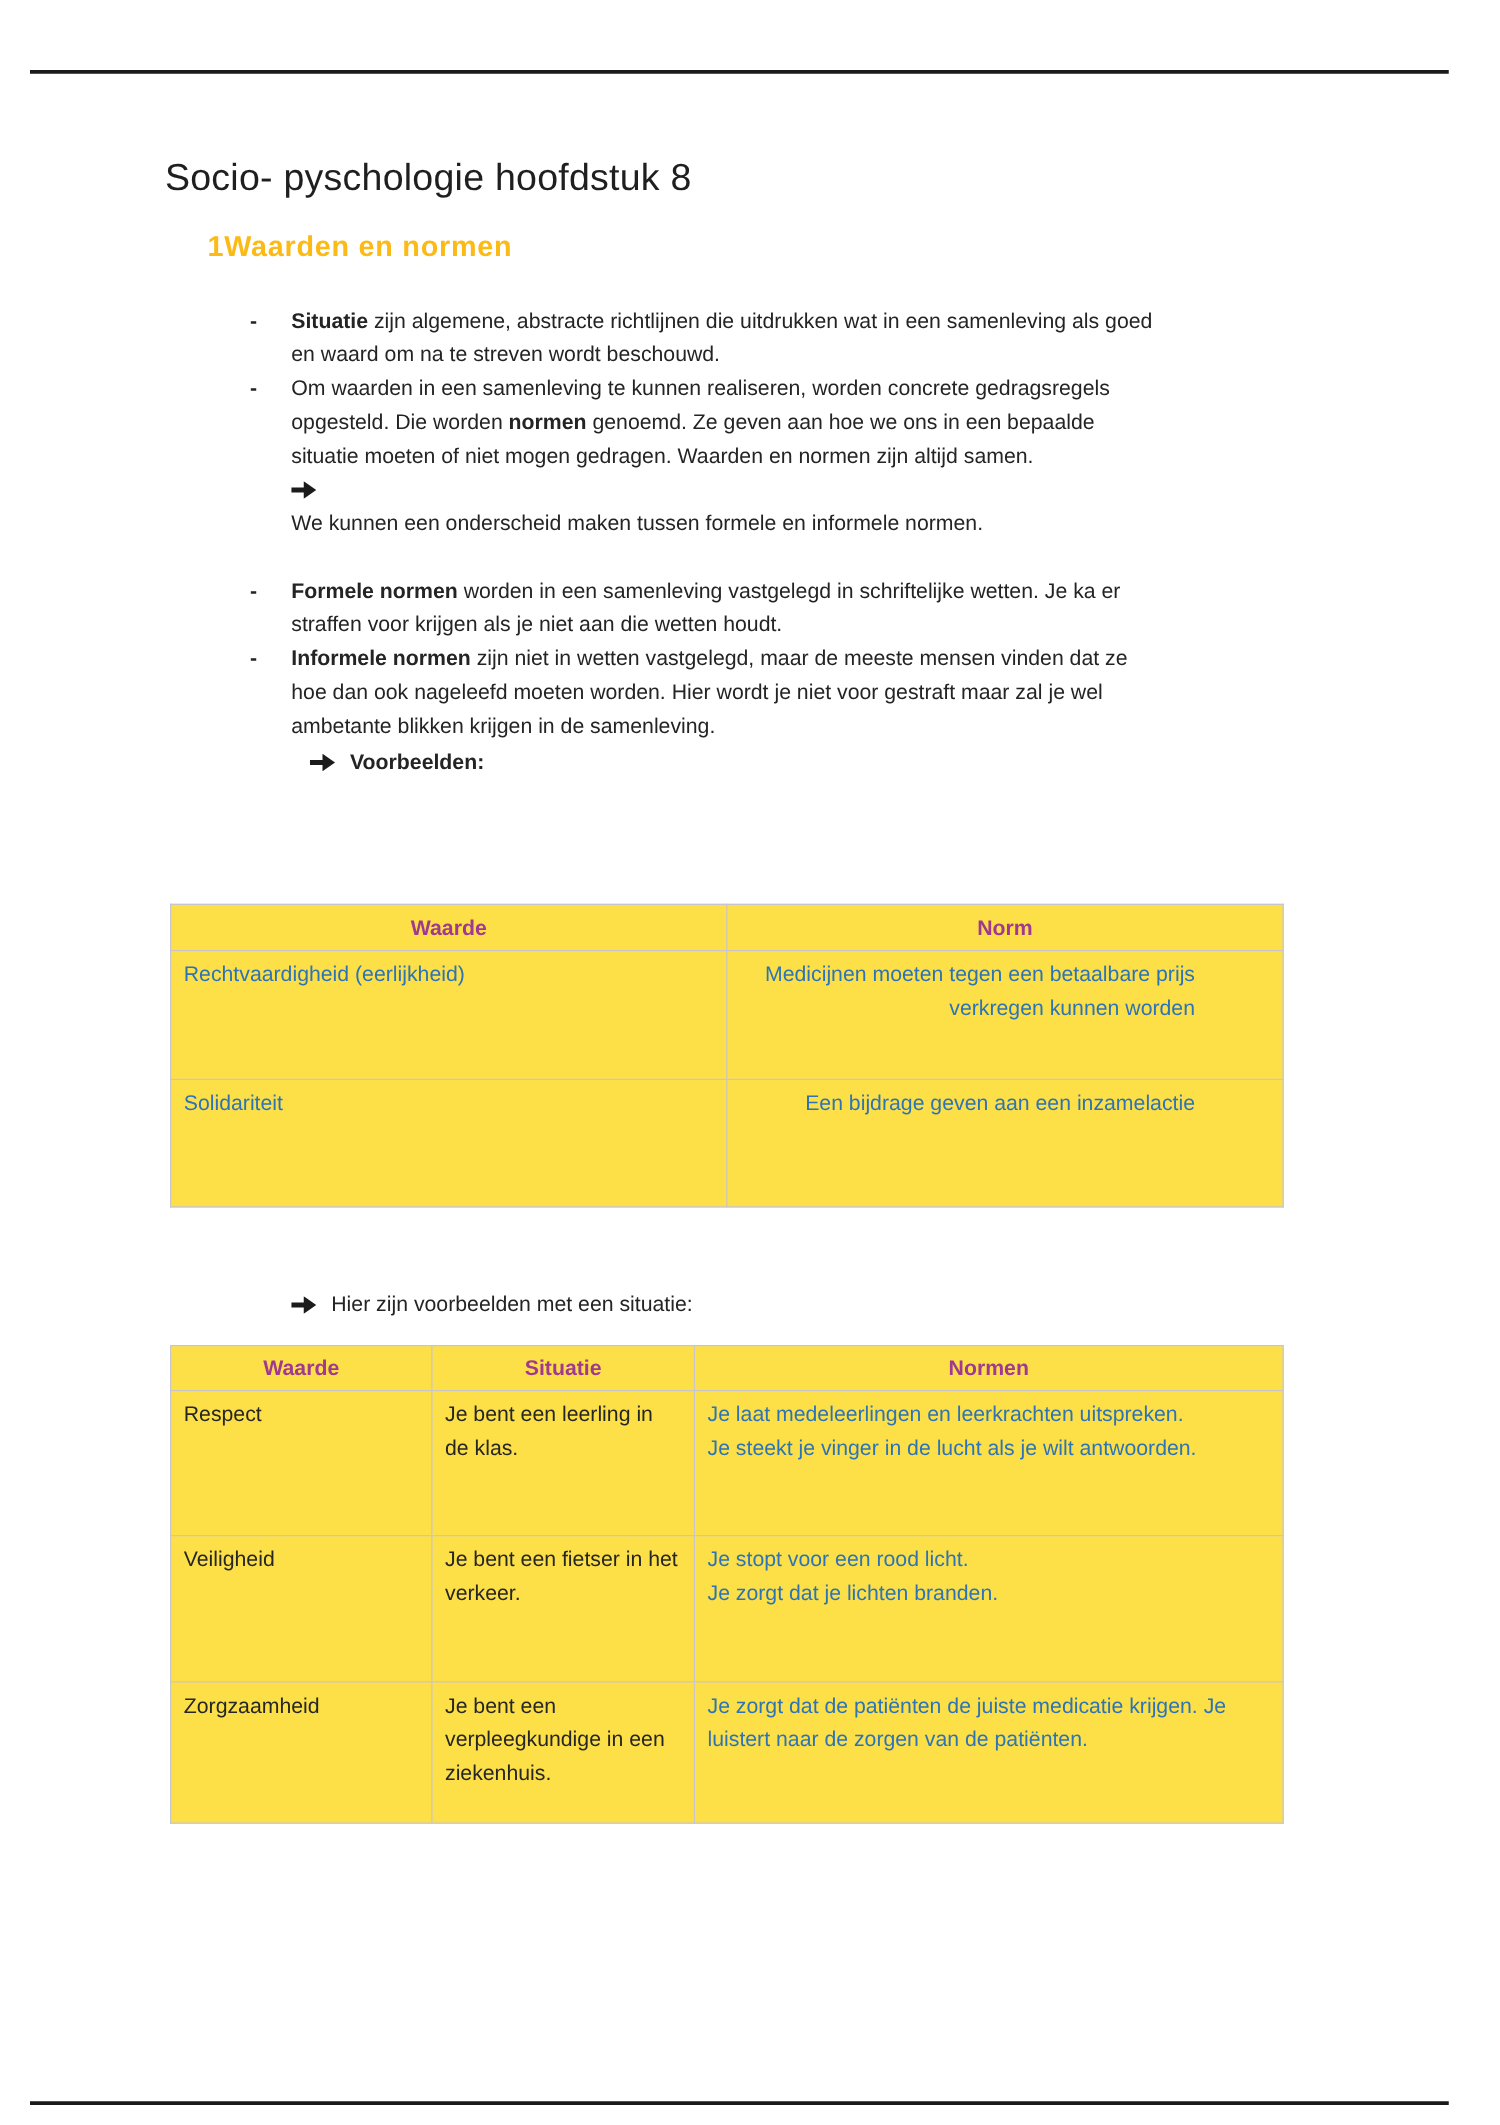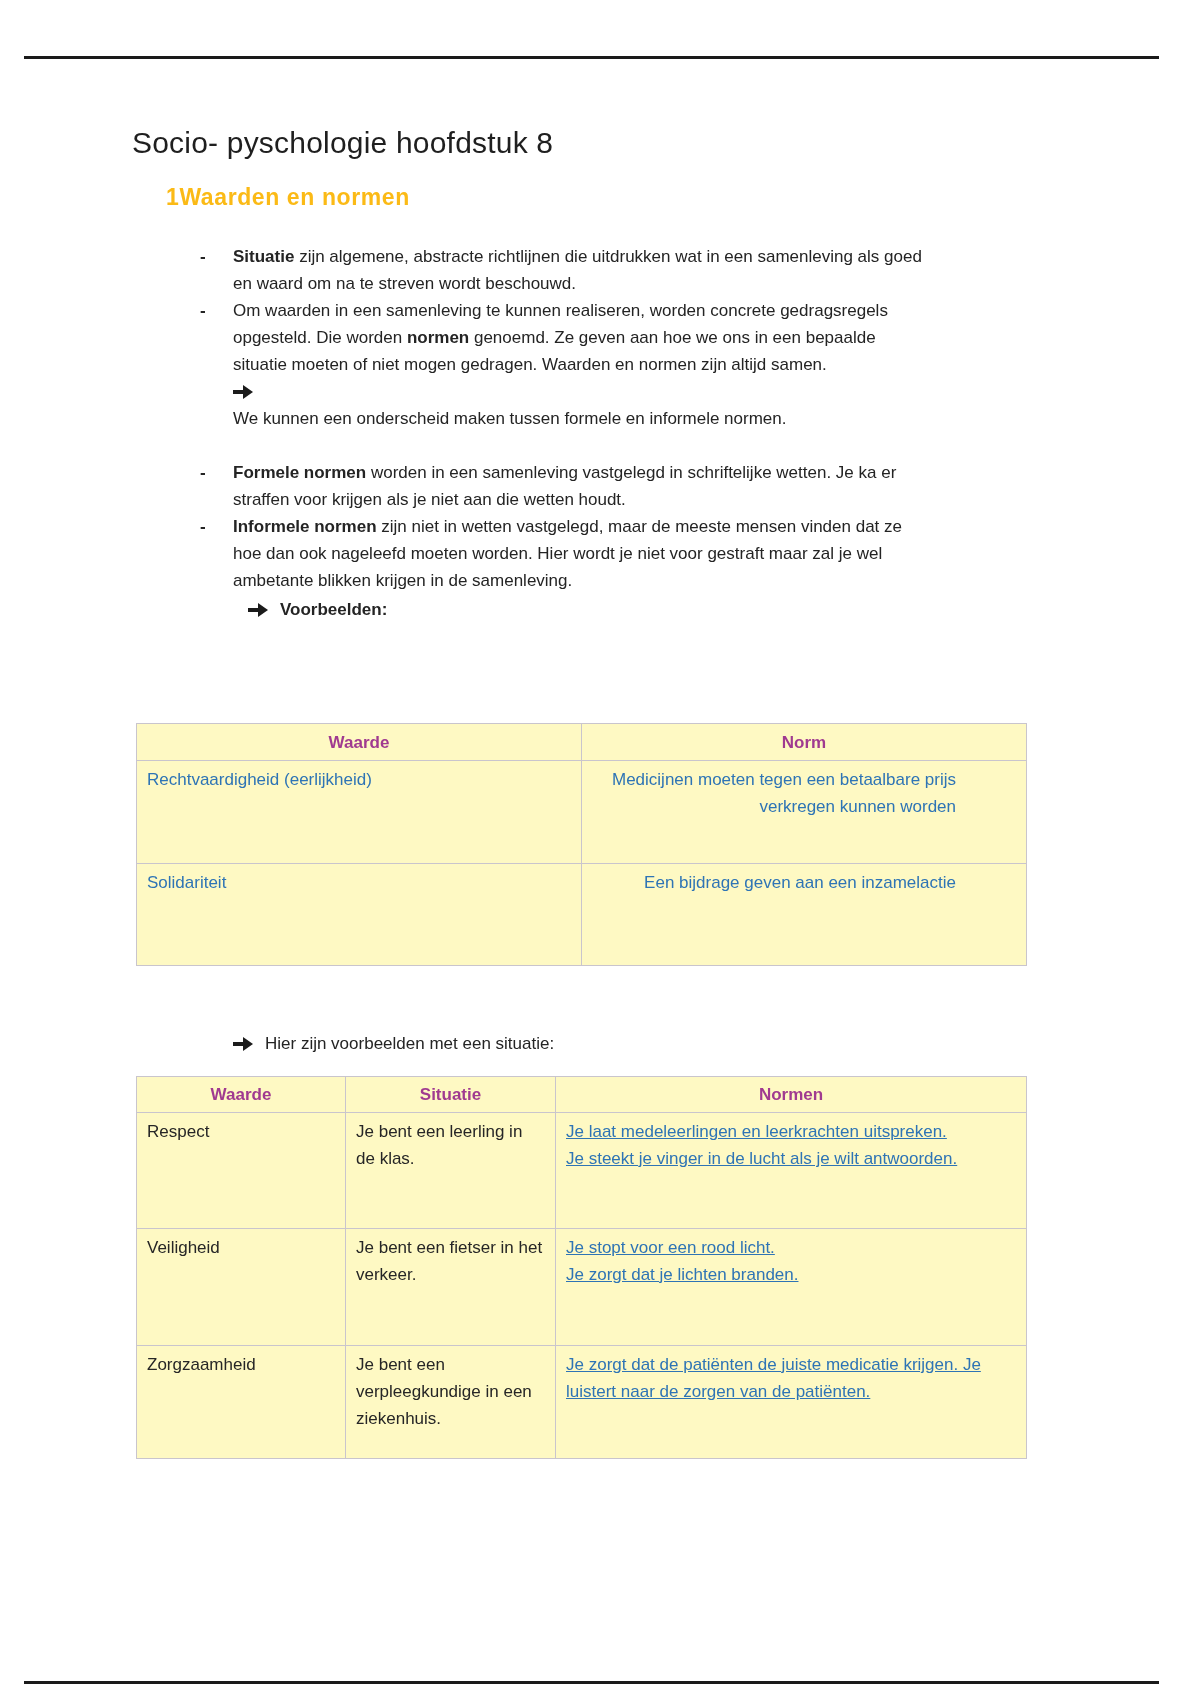--- a/index.html
+++ b/index.html
@@ -36,21 +36,21 @@
   .arrow-ico{flex:0 0 20px;margin-top:7px;margin-right:12px;}
   .gap27{height:27px;}
 
   .arrow-standalone{
     position:absolute;display:flex;align-items:flex-start;
     font-size:17px;line-height:27px;color:#242424;
   }
   .examples-label{left:248px;top:596px;font-weight:700;}
   .situation-intro{left:233px;top:1030px;font-weight:400;}
 
-  table{border-collapse:collapse;table-layout:fixed;background:#fef9c3;}
+  table{border-collapse:collapse;table-layout:fixed;background:#fde047;}
   td,th{
     border:1px solid #c9c5cd;
     box-sizing:border-box;
     padding:5px 10px;
     font-size:17px;line-height:27px;
     vertical-align:top;text-align:left;
     overflow:hidden;
   }
   th{
     color:#A03A90;font-weight:700;text-align:center;vertical-align:middle;
@@ -62,21 +62,21 @@
   .tbl-values-norms .row-a td{height:103px;}
   .tbl-values-norms .row-b td{height:102px;}
   .pad-wide{padding-right:70px;text-align:right;}
 
   .tbl-values-situations{position:absolute;left:136px;top:1076px;width:890px;}
   .tbl-values-situations th{height:36px;}
   .tbl-values-situations .row-a td{height:116px;}
   .tbl-values-situations .row-b td{height:117px;}
   .tbl-values-situations .row-c td{height:113px;}
   .cell-dark{color:#262626;}
-  .cell-blue{color:#2E74B5;text-decoration:underline;}
+  .cell-blue{color:#2E74B5;}
   .cell-line{display:block;}
 
   .arrow-svg{display:block;}
 </style>
 </head>
 <body>
 
 <div class="page">
 
   <div class="rule rule-top"></div>

